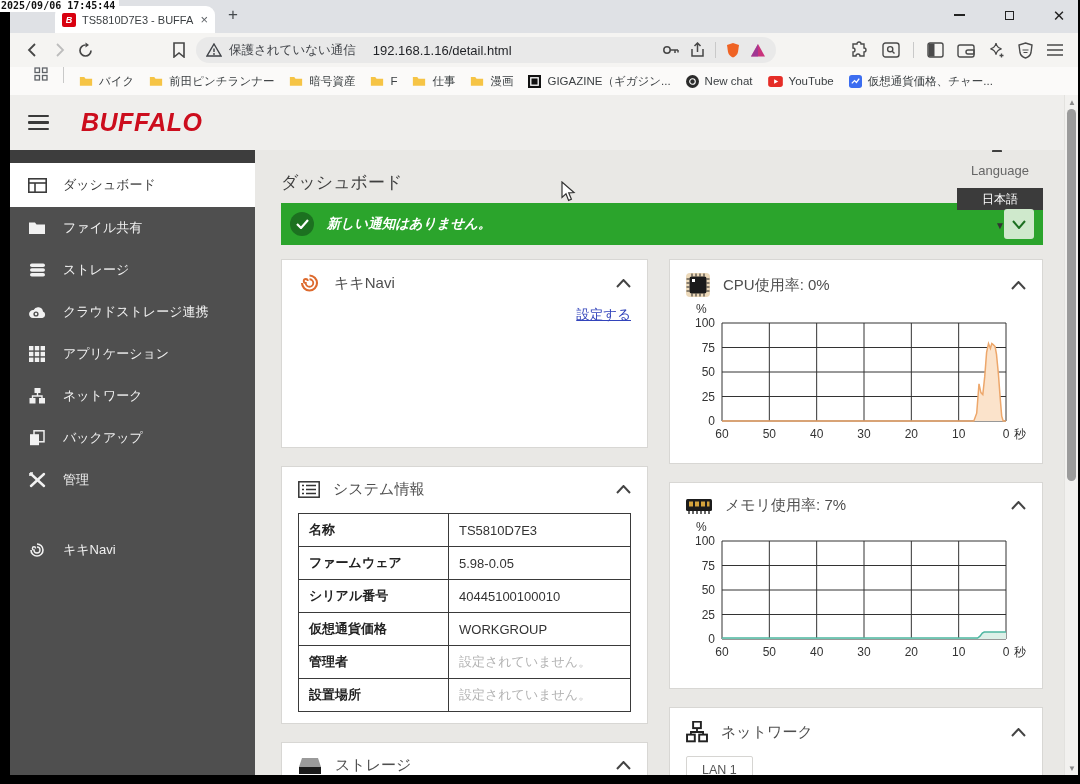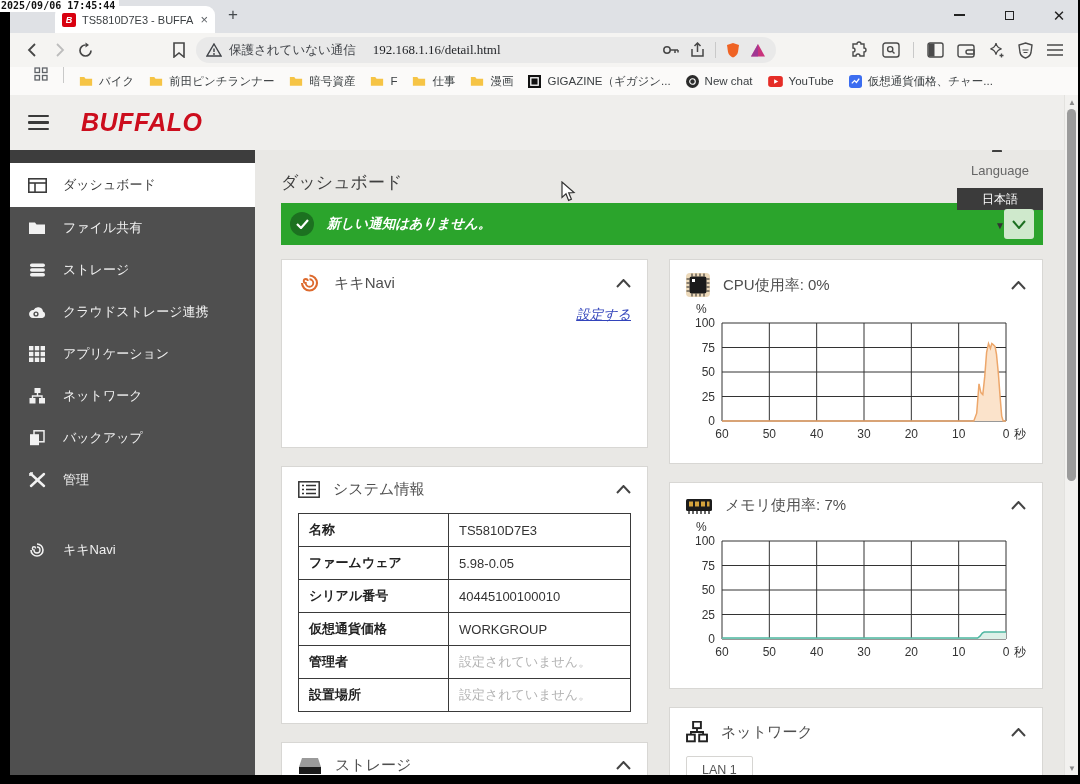--- a/index.html
+++ b/index.html
@@ -16,21 +16,21 @@
   .tab-close{font-size:13px;color:#5f6368;flex:0 0 auto;cursor:default;}
   .newtab{position:absolute;left:218px;top:5px;font-size:17px;color:#45494d;}
   .winctrl{position:absolute;right:6px;top:4px;display:flex;gap:24px;align-items:center;height:22px;}
   .wc{width:26px;display:flex;align-items:center;justify-content:center;color:#222;}
   .wc-min{width:11px;height:1.4px;background:#222;}
   .wc-max{width:9px;height:9px;border:1.3px solid #222;}
   .wc-close{font-size:15px;line-height:1;}
 
   .navbar{height:34px;background:#f5f4f2;display:flex;align-items:center;padding:0 10px;flex:0 0 auto;}
   .nav-ic{display:flex;align-items:center;justify-content:center;width:26px;height:26px;flex:0 0 auto;}
-  .urlpill{width:580px;height:26px;background:#e9e9e9;border-radius:14px;display:flex;align-items:center;padding:0 10px;margin-left:4px;gap:7px;font-family:Liberation Serif, serif;}
+  .urlpill{width:580px;height:26px;background:#e9e9e9;border-radius:14px;display:flex;align-items:center;padding:0 10px;margin-left:4px;gap:7px;}
   .sec-label{font-size:12.5px;color:#3f4247;white-space:nowrap;}
   .url-text{font-size:13px;color:#1f2125;margin-left:10px;white-space:nowrap;}
   .pill-right{margin-left:auto;display:flex;align-items:center;gap:10px;}
   .vdiv{width:1px;height:16px;background:#c9c9c9;}
   .toolbar-right{margin-left:auto;display:flex;align-items:center;gap:13px;padding-right:4px;}
 
   .bookmarks{height:28px;background:#fbfaf9;display:flex;padding:0 24px;gap:15px;flex:0 0 auto;font-size:11.5px;color:#3c4043;}
   .bm{display:flex;align-items:center;gap:6px;white-space:nowrap;}
   .bm-ic{width:14px;height:12px;flex:0 0 auto;}
 
@@ -69,21 +69,21 @@
   .cols{display:flex;gap:21px;margin-top:14px;align-items:flex-start;}
   .col-l{width:367px;flex:0 0 auto;}
   .col-r{width:374px;flex:0 0 auto;}
   .card{background:#fff;border:1px solid #d8d7d4;padding:13px 16px 15px 16px;}
   .card + .card{margin-top:18px;}
   .card-h{display:flex;align-items:center;gap:13px;}
   .card-title{font-size:15px;color:#4f4f4f;}
   .card-chev{margin-left:auto;display:flex;}
   .kiki-body{font-size:13px;color:#333;line-height:1.7;margin-top:14px;}
   .kiki-linkrow{text-align:right;margin-top:12px;}
-  .kiki-link{font-size:13.5px;color:#3344bb;text-decoration:underline;font-style:italic;}
+  .kiki-link{font-size:13.5px;color:#3344bb;text-decoration:underline;}
 
   table.sysinfo{border-collapse:collapse;width:100%;margin-top:14px;}
   table.sysinfo td{border:1px solid #3a3a3a;font-size:13px;padding:7px 10px;height:17px;}
   td.k{font-weight:bold;color:#222;width:150px;}
   td.v{color:#333;}
   td.v.muted{color:#b3b3b3;}
 
   .chartbox{margin-top:4px;}
   .net-tab{display:inline-block;margin-top:13px;padding:6px 15px 7px 15px;background:#fff;border:1px solid #d6d5d2;font-size:12.5px;color:#555;border-radius:2px 2px 0 0;}
   .storage-card{margin-top:10px;}

